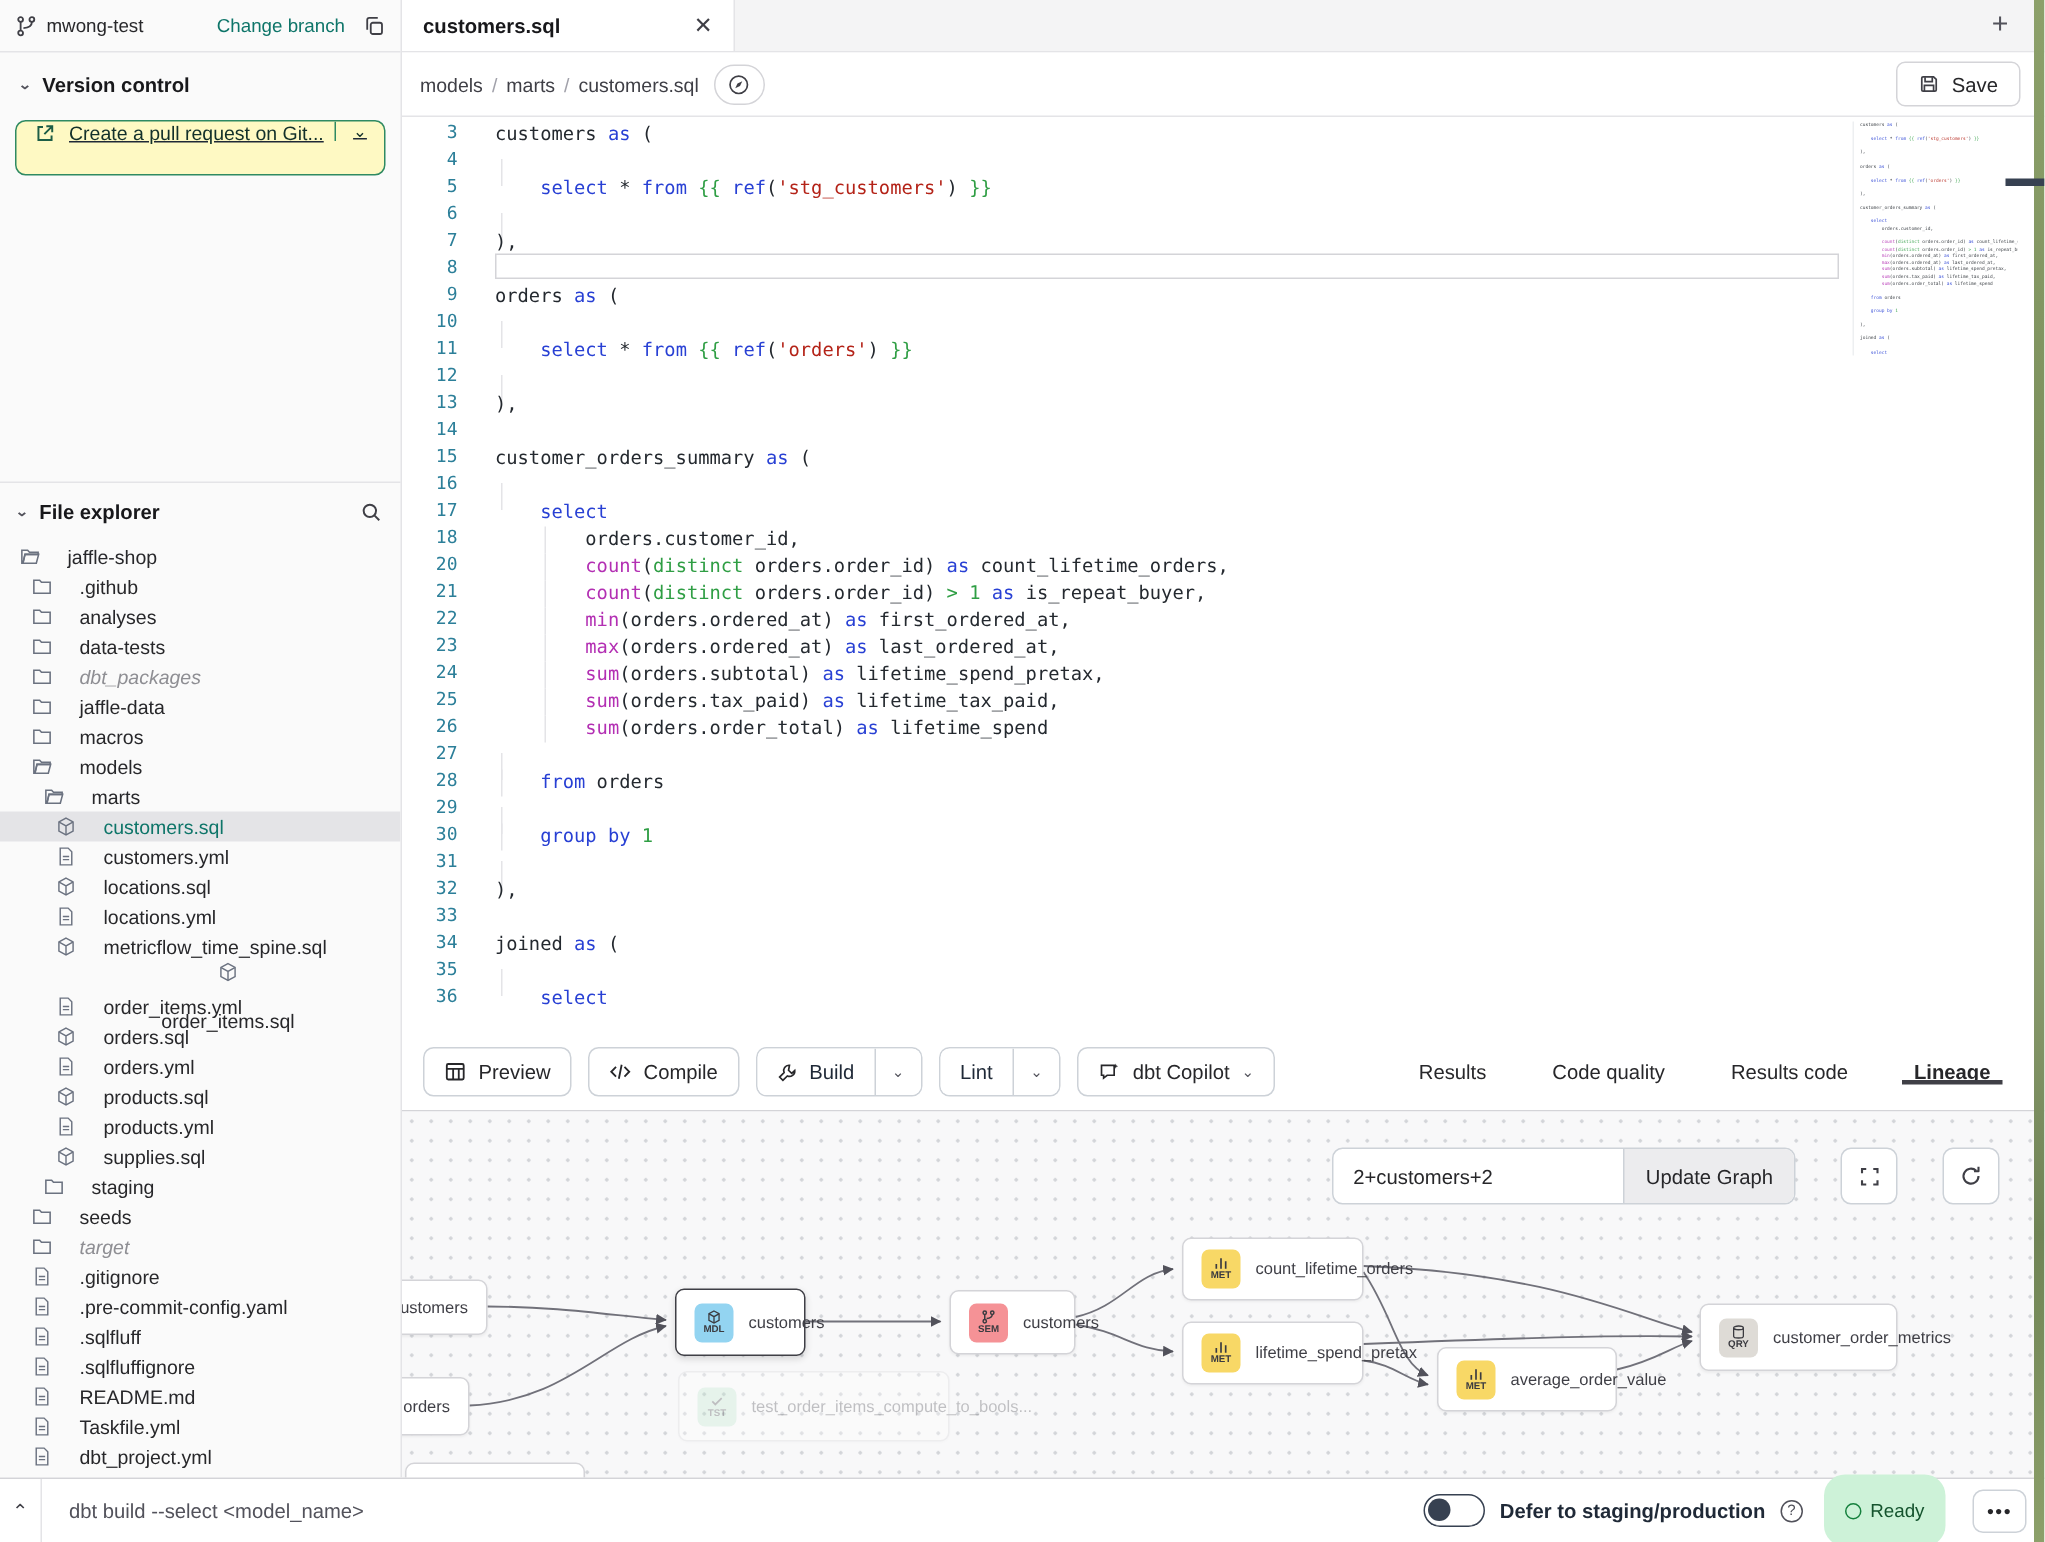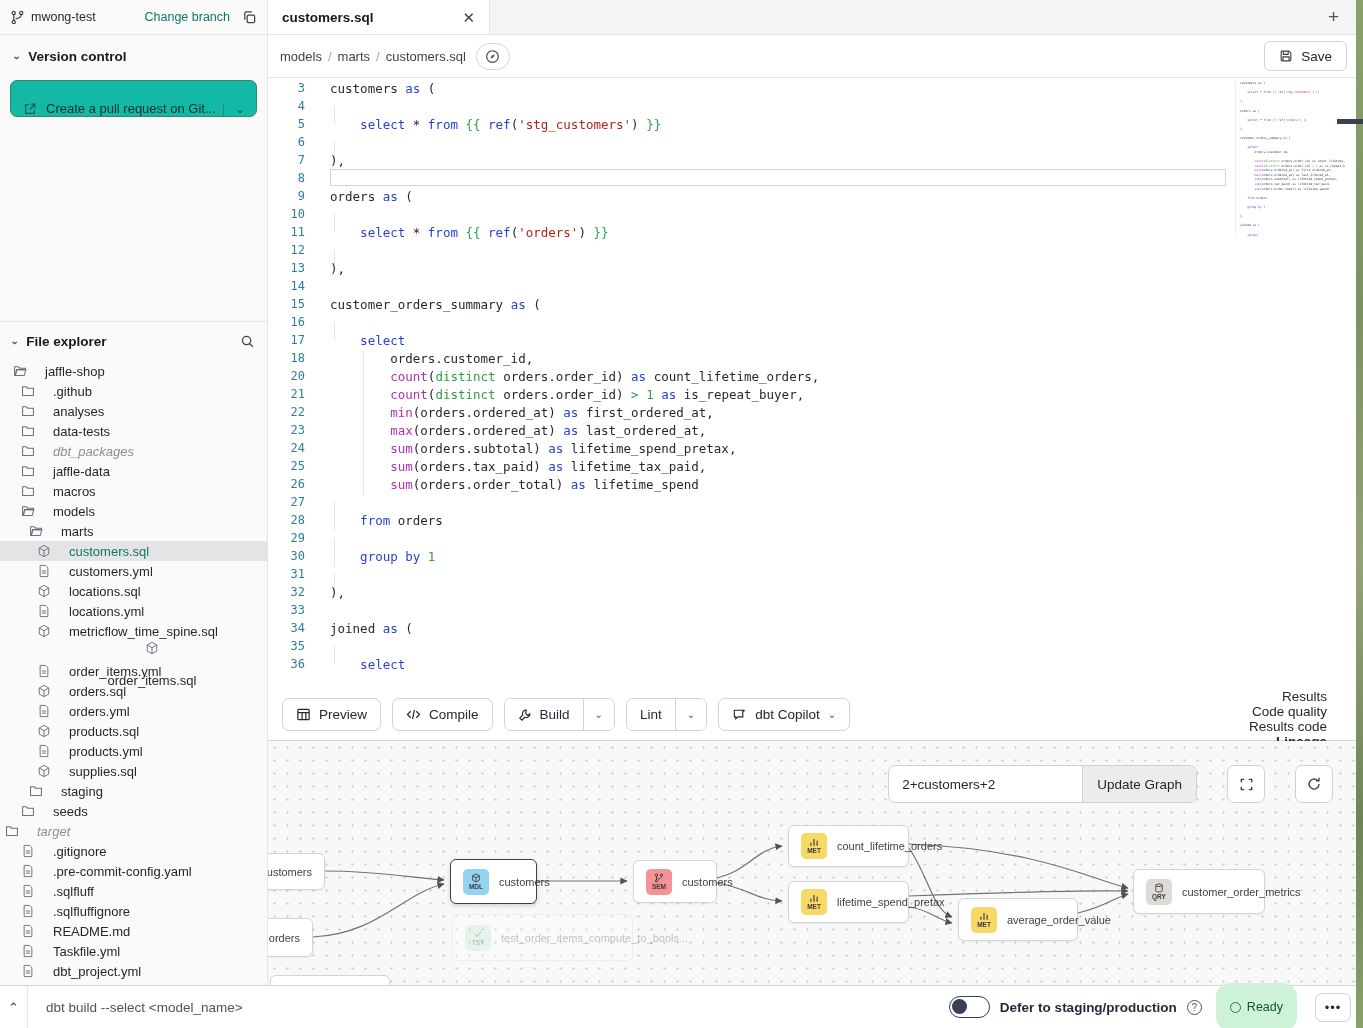--- a/index.html
+++ b/index.html
@@ -7,21 +7,21 @@
   .app { position:relative; width:1363px; height:1028px; }
 
   
   .sidebar { position:absolute; left:0; top:0; width:268px; height:985px; background:#fafafa; border-right:1px solid #e4e4e7; display:flex; flex-direction:column; }
   .sb-head { height:35px; display:flex; align-items:center; padding:0 10px; border-bottom:1px solid #e4e4e7; gap:6px; }
   .branch-name { font-size:12.5px; color:#27272a; flex:0 1 auto; }
   .change-branch { margin-left:auto; font-size:12.5px; color:#0e7569; cursor:pointer; }
   .copy-btn { margin-left:6px; cursor:pointer; display:flex; }
   .section-head { display:flex; align-items:center; gap:7px; padding:14px 12px 8px 12px; font-size:13.5px; font-weight:bold; color:#18181b; }
   .chev { font-size:11px; color:#52525b; transform:scaleY(.8); }
-  .pr-btn { margin:8px 10px 0 10px; height:37px; display:flex; align-items:flex-end; background:#14b8a6; border:1px solid #2f8a62; border-radius:7px; overflow:hidden; cursor:pointer; }
+  .pr-btn { margin:8px 10px 0 10px; height:37px; display:flex; align-items:flex-start; background:#fef9c3; border:1px solid #2f8a62; border-radius:7px; overflow:hidden; cursor:pointer;text-decoration:underline; }
   .pr-main { flex:1; display:flex; align-items:center; gap:9px; padding:0 12px; font-size:13px; color:#13302a; white-space:nowrap; overflow:hidden; }
   .pr-caret { width:33px; display:flex; align-items:center; justify-content:center; border-left:1px solid #2f8a62; color:#13302a; font-size:11px; }
   .vc-space { height:205px; border-bottom:1px solid #e4e4e7; }
   .fe-head { display:flex; align-items:center; gap:7px; padding:12px 12px 6px 10px; font-size:13.5px; font-weight:bold; color:#18181b; }
   .fe-search { margin-left:auto; display:flex; cursor:pointer; }
   .tree { flex:1; overflow:hidden; padding-top:6px; font-size:13px; }
   .trow { height:20px; display:flex; align-items:center; gap:18px; color:#27272a; cursor:pointer; white-space:nowrap; }
   .trow.sel { background:#e4e4e7; color:#0e7569; }
   .trow.dim { color:#8e8e93; font-style:italic; }
   .trow .ticon { display:flex; flex:0 0 auto; }
@@ -50,21 +50,21 @@
   .tk-k { color:#2840d4; } .tk-f { color:#b32fb3; } .tk-s { color:#b42318; } .tk-j { color:#2f9e44; } .tk-n { color:#2f9e44; } .tk-p { color:#24292f; }
   .minimap { position:absolute; right:18px; top:3px; width:110px; overflow:hidden; font-family:"DejaVu Sans Mono",monospace; font-size:3px; line-height:4.6px; white-space:pre; opacity:.9; border-left:1px solid #eceef0; padding-left:4px; }
   .scroll-dash { position:absolute; left:1337px; top:119px; width:26px; height:5px; background:#374151; z-index:60; }
 
   
   .actionrow { height:52px; background:#fff; border-bottom:1px solid #d4d4d8; display:flex; align-items:center; padding:0 14px; }
   .abtn { height:33px; border:1px solid #cdd2d8; border-radius:7px; background:#fff; display:flex; align-items:center; gap:8px; padding:0 13px; font-size:13.5px; color:#27272a; margin-right:11px; cursor:pointer; }
   .split { display:flex; align-items:stretch; border:1px solid #cdd2d8; border-radius:7px; overflow:hidden; margin-right:11px; height:33px; cursor:pointer; }
   .split .seg { display:flex; align-items:center; gap:8px; padding:0 13px; font-size:13.5px; background:#fff; }
   .split .segc { display:flex; align-items:center; padding:0 11px; border-left:1px solid #cdd2d8; background:#fff; color:#52525b; font-size:10px; }
-  .ptabs { margin-left:auto; display:flex; height:100%; align-items:flex-end;flex-direction:column; }
+  .ptabs { margin-left:auto; display:flex; height:100%; align-items:center; }
   .ptab { display:flex; align-items:center; padding:0 22px; font-size:13.5px; color:#27272a; cursor:pointer; position:relative; }
   .ptab.active { font-weight:bold; }
   .ptab.active::after { content:""; position:absolute; left:14px; right:14px; bottom:-1px; height:3px; background:#3f3f46; }
 
   
   .lineage { position:relative; height:245px; background:#f8f8f9; overflow:hidden;
     background-image:radial-gradient(circle,#d2d4d8 1px,transparent 1.2px); background-size:13px 13px; }
   .ledges { position:absolute; inset:0; }
   .lnode { position:absolute; background:#fff; border:1px solid #d4d4d8; border-radius:6px; box-shadow:0 1px 2px rgba(0,0,0,.05); display:flex; align-items:center; gap:10px; padding:0 12px; cursor:pointer; }
   .lnode.sel { border:1.5px solid #3f3f46; box-shadow:0 2px 5px rgba(0,0,0,.14); }
@@ -341,21 +341,21 @@
           <span>staging</span>
         </div>
         <div class="trow" style="padding-left: 21px;">
           <span class="ticon">
             <svg width="14" height="14" viewBox="0 0 16 16" fill="none" stroke="#6b7280" stroke-width="1.2">
               <path d="M1.8 3.2h4.4l1.4 1.6h6.6v8.4H1.8z"></path>
             </svg>
           </span>
           <span>seeds</span>
         </div>
-        <div class="trow dim" style="padding-left: 5px;">
+        <div class="trow dim" style="padding-left: 21px;">
           <span class="ticon">
             <svg width="14" height="14" viewBox="0 0 16 16" fill="none" stroke="#6b7280" stroke-width="1.2">
               <path d="M1.8 3.2h4.4l1.4 1.6h6.6v8.4H1.8z"></path>
             </svg>
           </span>
           <span>target</span>
         </div>
         <div class="trow" style="padding-left: 21px;">
           <span class="ticon">
             <svg width="14" height="14" viewBox="0 0 16 16" fill="none" stroke="#6b7280" stroke-width="1.1">

